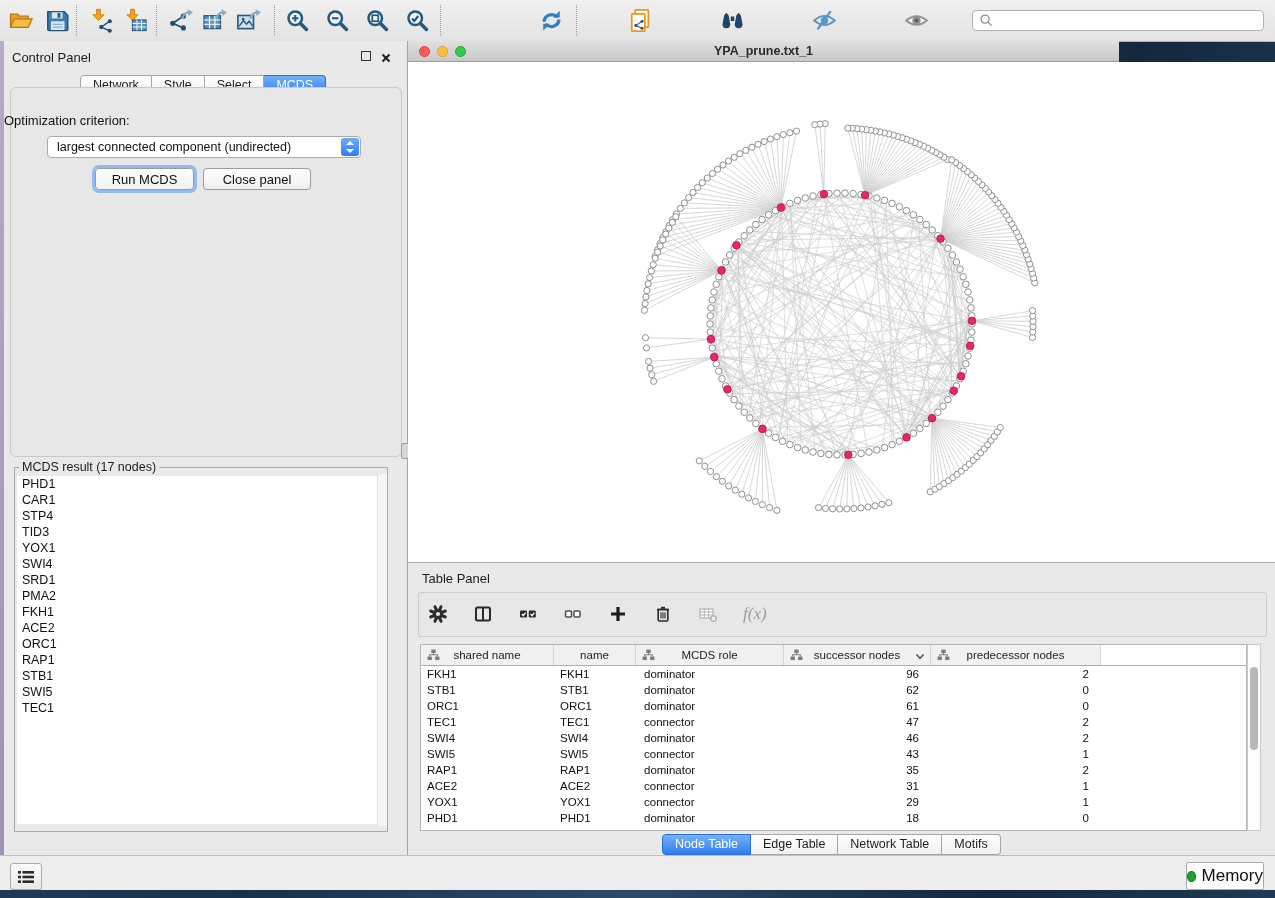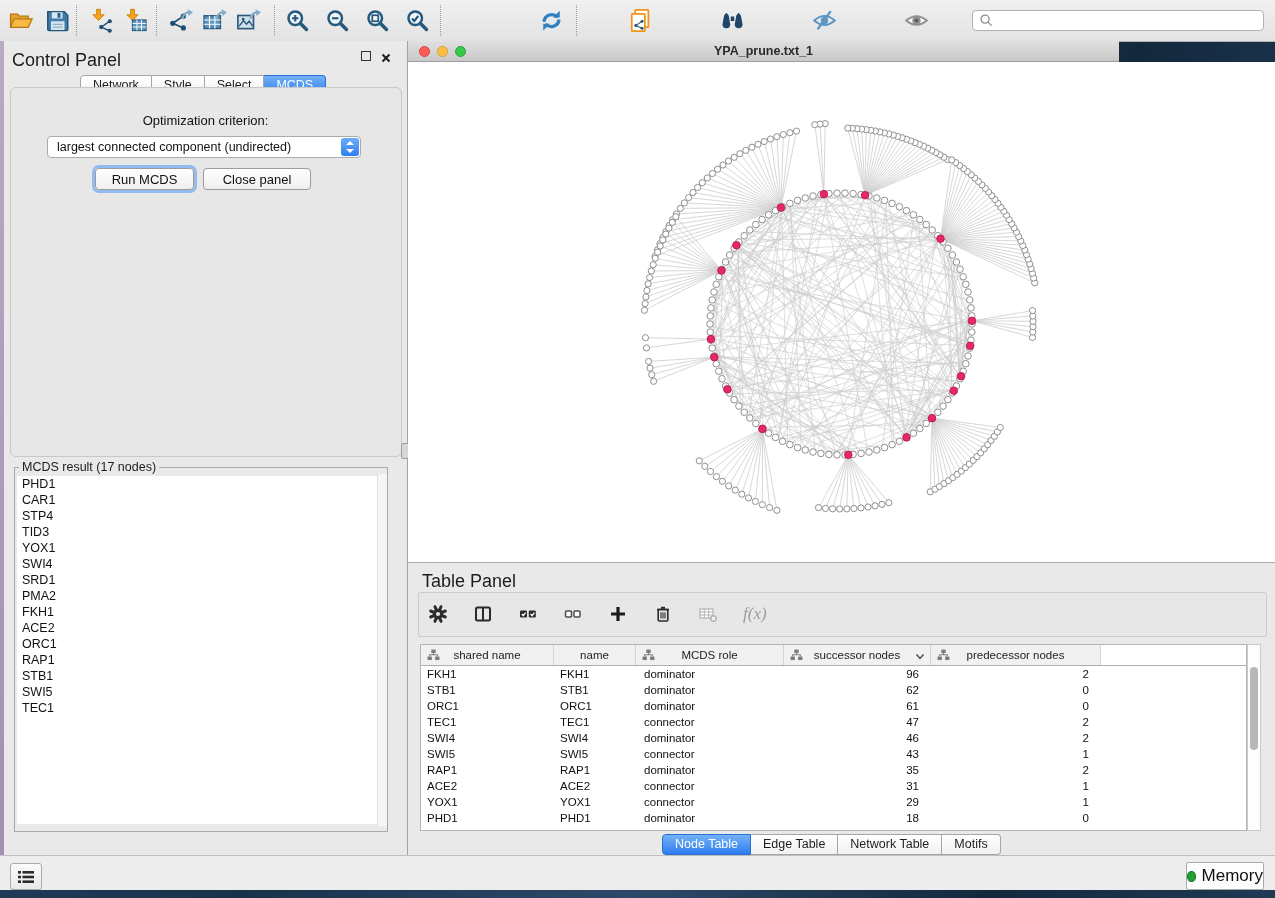--- a/index.html
+++ b/index.html
@@ -17,35 +17,35 @@
   .tb-btn svg{width:25px;height:25px;}
   .tb-sep{position:absolute;top:5px;height:31px;width:0;border-left:1px dotted #9a9a9a;}
   #toolbar-search{position:absolute;left:972px;top:10px;width:292px;height:21px;
     border:1px solid #b3b3b3;border-radius:4px;background:#fff;font-size:12px;
     padding:0 6px 0 26px;box-sizing:border-box;outline:none;color:#333;}
   #search-mag{position:absolute;left:979px;top:13px;width:15px;height:15px;pointer-events:none;}
   
   #desktop-sliver{left:0;top:41px;width:4px;height:814px;background:linear-gradient(#b7aac3,#a090b2);}
   
   #control-panel{left:4px;top:41px;width:403px;height:814px;background:#e9e9e9;}
-  .panel-title{font-size:18px;color:#1c1c1c;}
+  .panel-title{font-size:13px;color:#1c1c1c;}
   #cp-title{left:8px;top:9px;}
   .float-ico{width:8px;height:8px;border:1.5px solid #333;display:inline-block;}
   .close-ico svg{width:10px;height:10px;}
   #cp-float{left:357px;top:10px;} #cp-close{left:377px;top:8px;}
   .seg{display:inline-flex;}
   .seg .t{background:linear-gradient(#ffffff,#f1f1f1);border:1px solid #a6a6a6;border-left:none;
     padding:2px 12px 3px 12px;font-size:12.5px;color:#1c1c1c;white-space:nowrap;cursor:default;}
   .seg .t:first-child{border-left:1px solid #a6a6a6;border-radius:4px 0 0 4px;}
   .seg .t:last-child{border-radius:0 4px 4px 0;}
   .seg .t.sel{background:linear-gradient(#74b2f8,#2e7df0);color:#fff;border-color:#2a6fd8;}
   #cp-tabs{left:76px;top:34px;}
   #cp-inner{left:6px;top:46px;width:390px;height:368px;background:#e7e7e7;
     border:1px solid #c8c8c8;border-radius:6px;}
-  #opt-label{left:0;top:72px;width:403px;text-align:center;font-size:13px;color:#111;}
+  #opt-label{left:0;top:72px;width:403px;text-align:left;font-size:13px;color:#111;}
   #opt-select{left:43px;top:95px;width:314px;height:22px;background:#fff;border:1px solid #ababab;
     border-radius:4px;box-sizing:border-box;}
   #opt-select .val{position:absolute;left:9px;top:3px;font-size:12.5px;color:#111;white-space:nowrap;}
   #opt-stepper{position:absolute;right:1px;top:1px;width:18px;height:18px;border-radius:3px;
     background:linear-gradient(#6cadf8,#2d7ff2);}
   .stp-up,.stp-dn{position:absolute;left:5px;width:0;height:0;border-left:4px solid transparent;border-right:4px solid transparent;}
   .stp-up{top:3px;border-bottom:4px solid #fff;}
   .stp-dn{bottom:3px;border-top:4px solid #fff;}
   .btn{position:absolute;height:22px;background:linear-gradient(#ffffff,#efefef);
     border:1px solid #9c9c9c;border-radius:4px;font-size:13px;color:#111;

